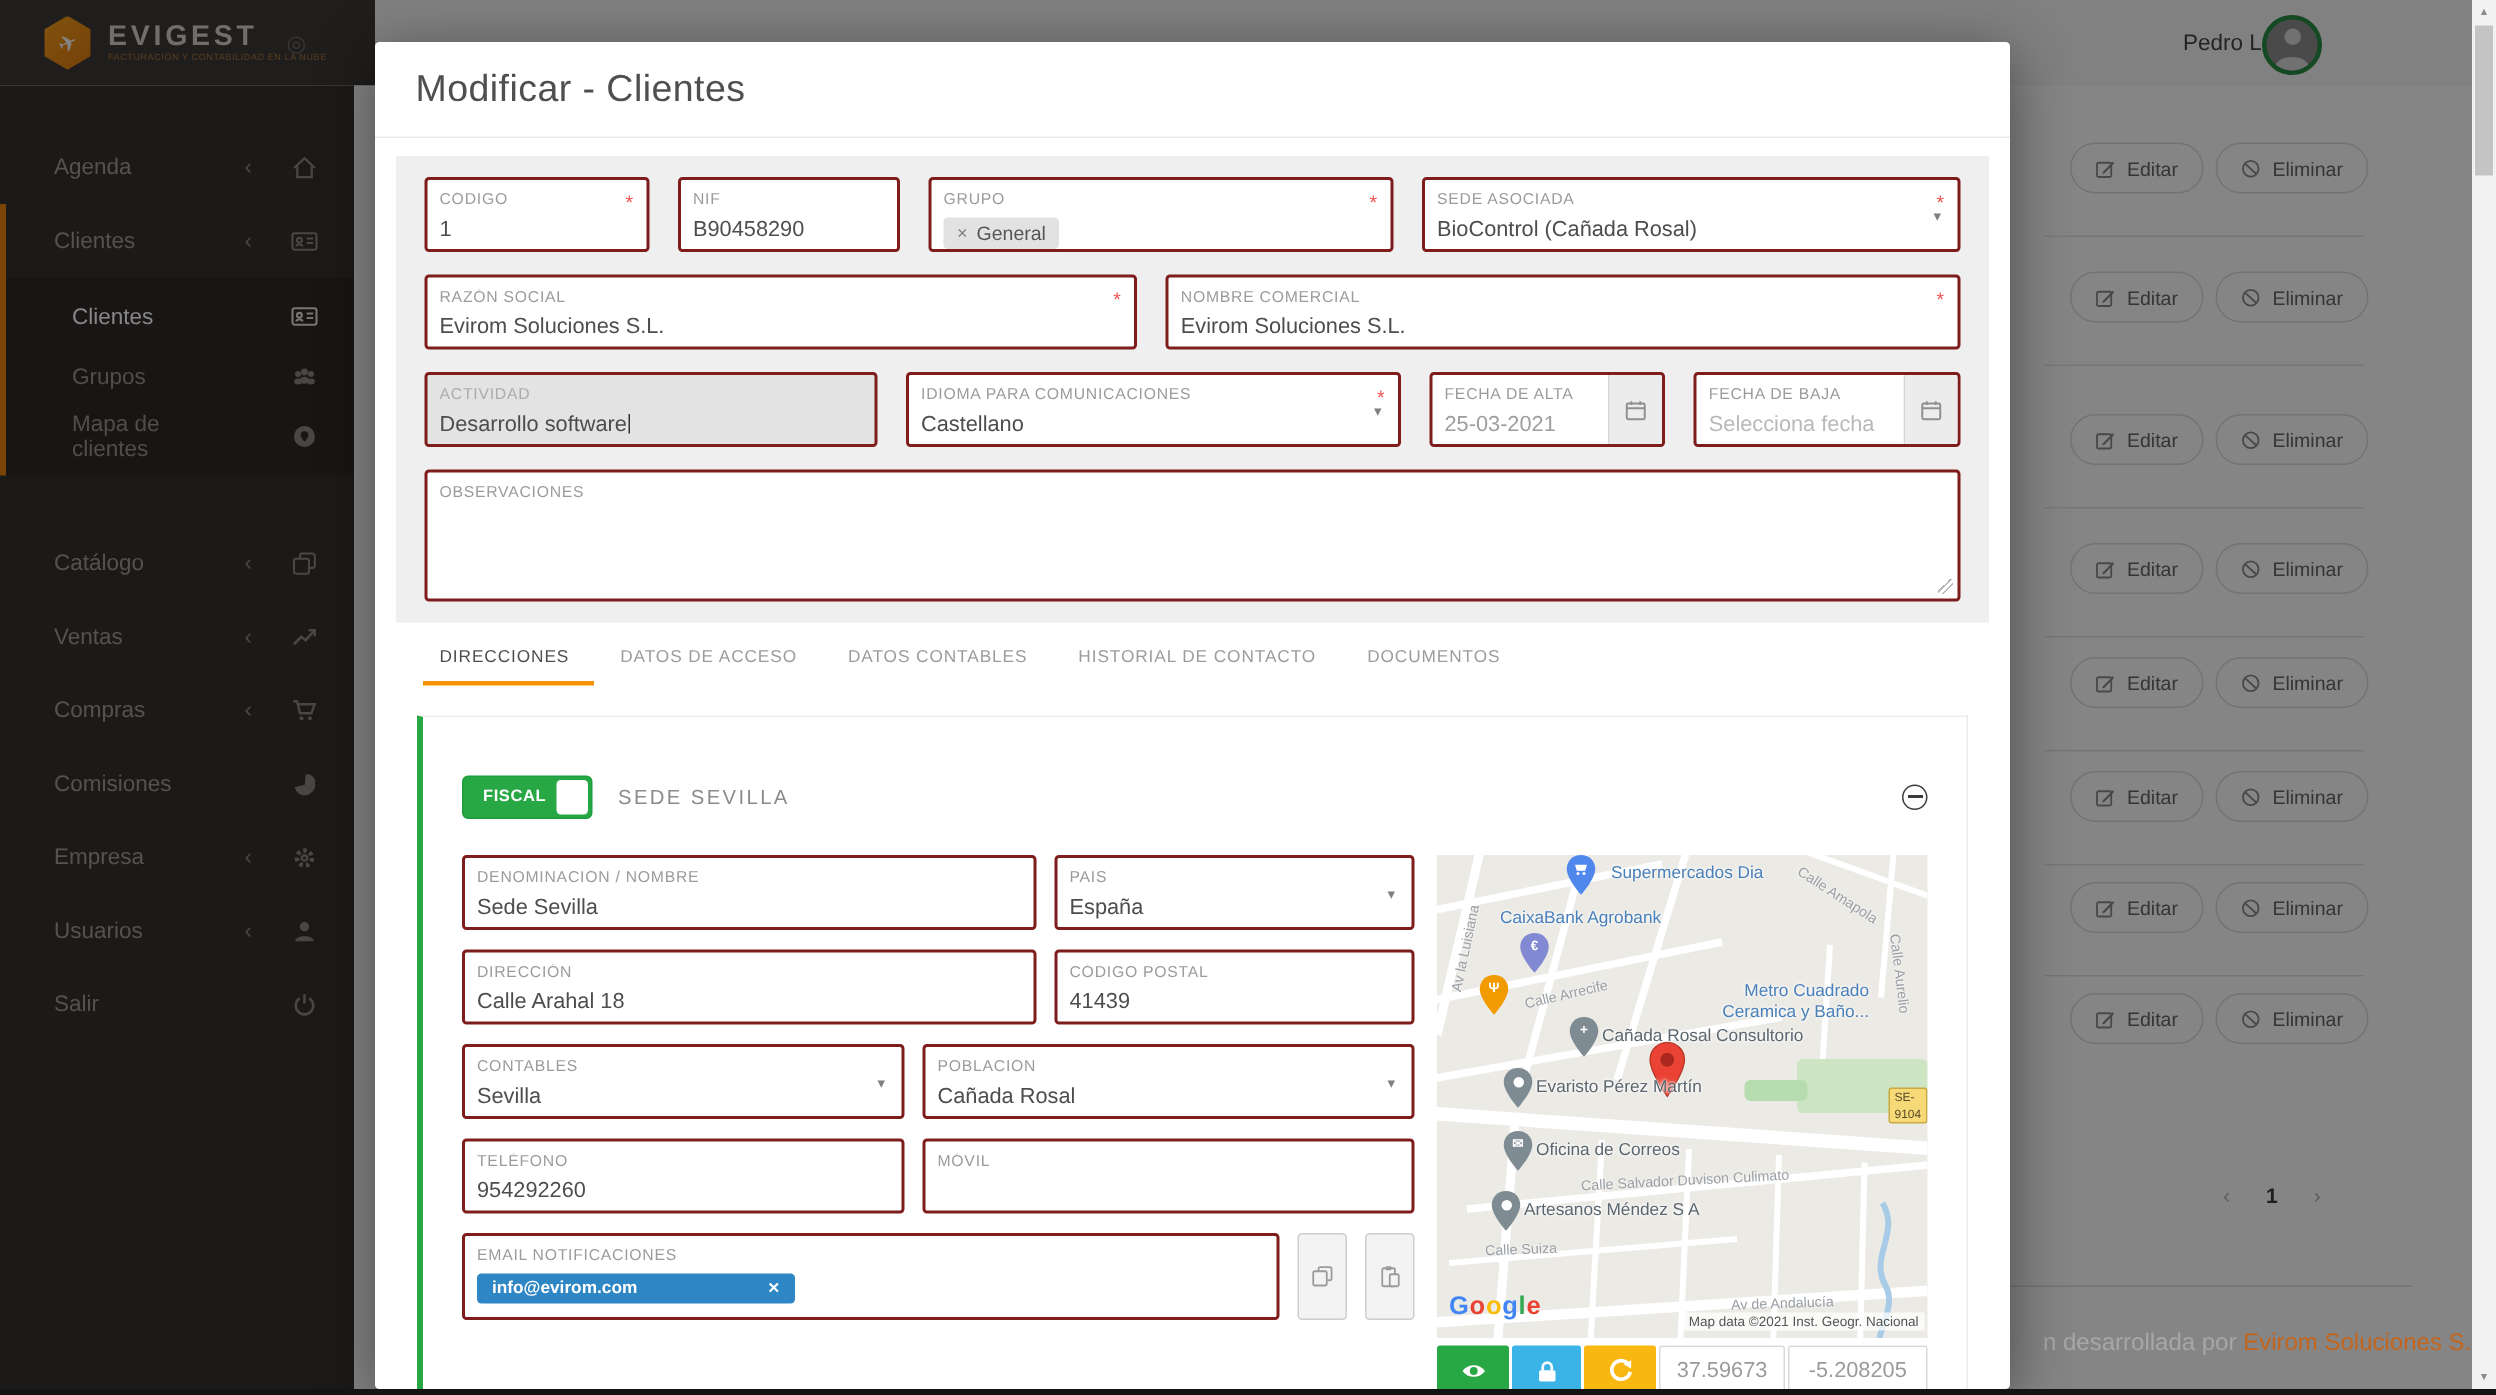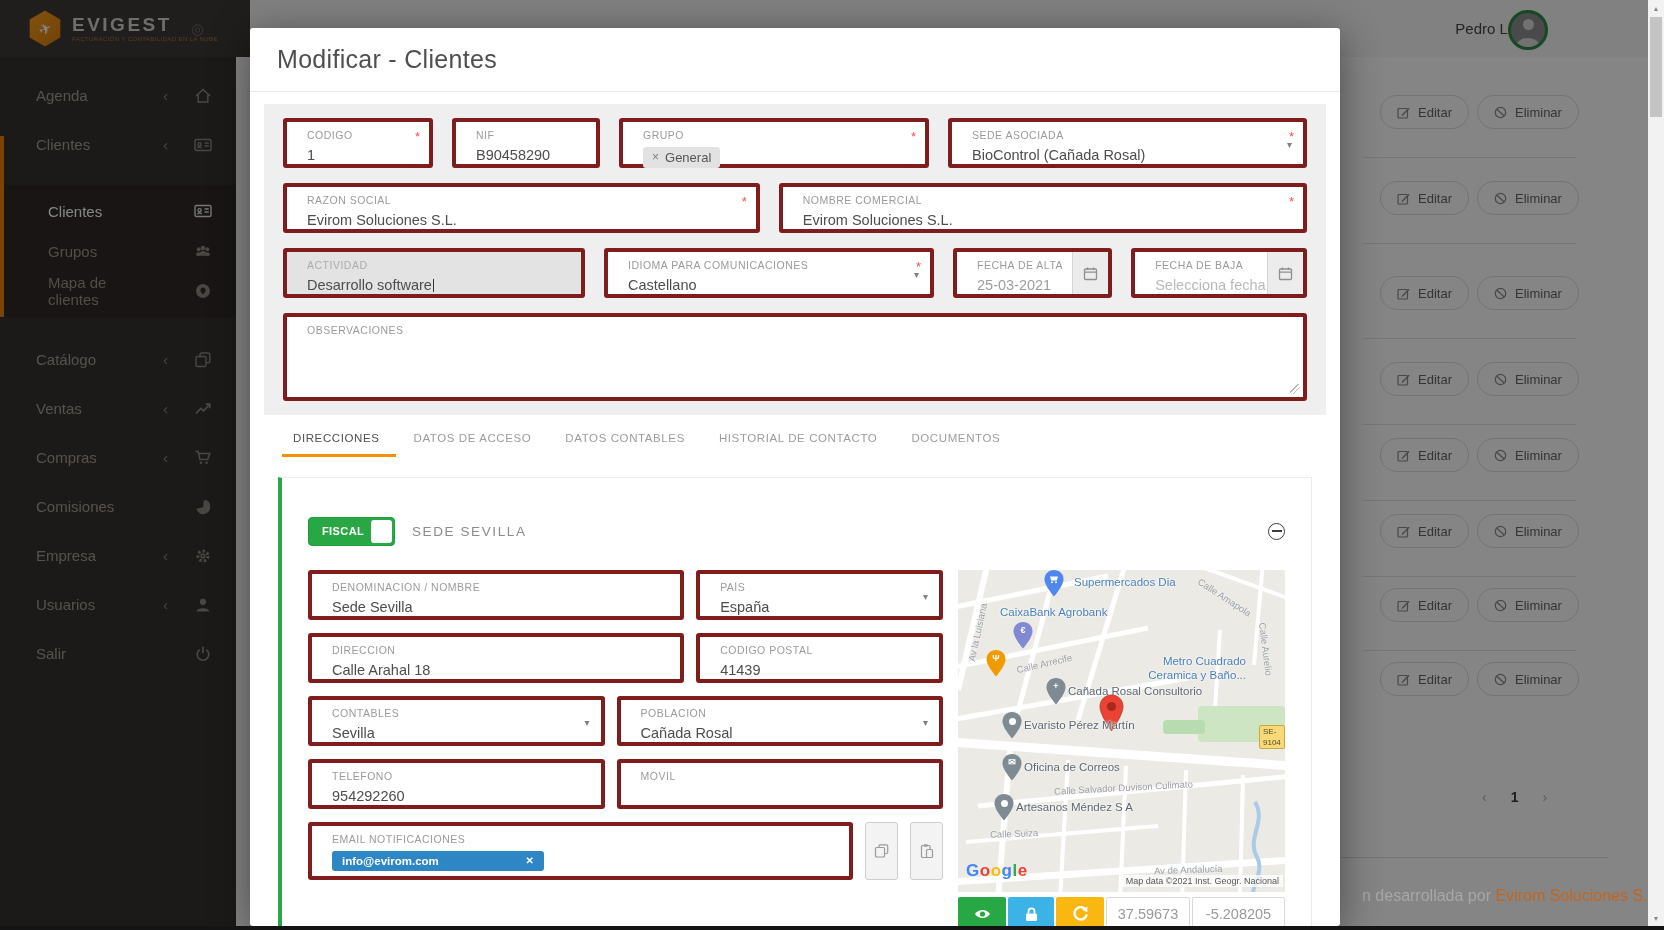--- a/index.html
+++ b/index.html
@@ -20,21 +20,21 @@
   .gear-target::before{content:"◎"}
   .user-name{position:absolute;right:152px;top:20px;font-size:15px;color:#454545}
   .avatar{position:absolute;right:116px;top:10px;width:34px;height:34px;border-radius:50%;border:3px solid #2a8c46;background:#8f8f8f;overflow:hidden}
   .avatar::before{content:"";position:absolute;left:50%;top:6px;width:11px;height:11px;margin-left:-5.5px;border-radius:50%;background:#d9d9d9}
   .avatar::after{content:"";position:absolute;left:50%;bottom:-4px;width:22px;height:13px;margin-left:-11px;border-radius:50% 50% 0 0;background:#d9d9d9}
 
   
   .sidebar{position:absolute;left:0;top:57px;width:236px;bottom:0;background:#37332f;color:#a49d96;font-size:15px;z-index:1}
   .side-spacer{height:30px}
   .side-spacer2{height:34px}
-  .side-item{height:49px;display:flex;align-items:flex-start;padding:0 24px 0 36px;box-sizing:border-box;cursor:pointer}
+  .side-item{height:49px;display:flex;align-items:center;padding:0 24px 0 36px;box-sizing:border-box;cursor:pointer}
   .side-item .s-lbl{flex:none}
   .chev{margin-left:auto;margin-right:26px;color:#8d8781;font-size:15px}
   .chev::before{content:"‹"}
   .no-chev{margin-left:auto;margin-right:26px;width:8px}
   .s-ic{width:18px;height:18px;flex:none;color:#8d8781}
   .side-item .s-ic,.sub-item .s-ic{margin-left:0}
   .group{border-left:4px solid #e8820c}
   .group .side-item{padding-left:32px}
   .submenu{background:#2e2a27;padding:6px 0}
   .sub-item{height:40px;display:flex;align-items:center;padding:0 24px 0 44px;box-sizing:border-box;color:#9b948d;cursor:pointer}
@@ -64,21 +64,21 @@
   .bottomstrip{position:absolute;left:0;right:0;bottom:0;height:4px;background:#141414;z-index:40}
 
   
   .modal{position:absolute;left:250px;top:28px;width:1090px;height:898px;background:#fff;z-index:20;
     box-shadow:0 8px 40px rgba(0,0,0,.45);border-radius:3px;overflow:hidden}
   .m-header{height:63px;border-bottom:1px solid #e9e9e9;display:flex;align-items:center;padding:0 27px;
     font-size:25px;color:#4f4f4f;font-weight:300;letter-spacing:.3px}
   .m-body{padding:12px 14px 0}
   .gpanel{background:#efefef;padding:14px 19px;display:flex;flex-direction:column;gap:15px}
   .frow{display:flex;gap:19px}
-  .fld{position:relative;background:#fff;border:4px solid #7f1d1d;border-radius:3px;height:50px;padding:8px 20px 0;box-sizing:border-box;cursor:text}
+  .fld{position:relative;background:#fff;border:2px solid #7f1d1d;border-radius:3px;height:50px;padding:8px 8px 0;box-sizing:border-box;cursor:text}
   .flabel{font-size:10.5px;color:#9b9b9b;letter-spacing:.5px;line-height:1;margin-bottom:6px;white-space:nowrap;overflow:hidden}
   .fval{font-size:14.5px;color:#4d4d4d;line-height:1.2;white-space:nowrap}
   .fval.muted{color:#9d9d9d}
   .fval.placeholder{color:#b9b9b9}
   .ast{position:absolute;top:7px;right:9px;color:#ef5350;font-size:13px}
   .caret{position:absolute;right:11px;top:50%;transform:translateY(-40%);color:#808080;font-size:10px;cursor:pointer}
   .caret::before{content:"▾"}
   .w-codigo{width:150px}.w-nif{width:148px}.w-grupo{width:310px}.w-sede{flex:1}
   .w-razon{flex:1}.w-comercial{flex:1.12}
   .w-act{width:302px}.w-idioma{width:330px}.w-alta{flex:1}.w-baja{flex:1.15}

